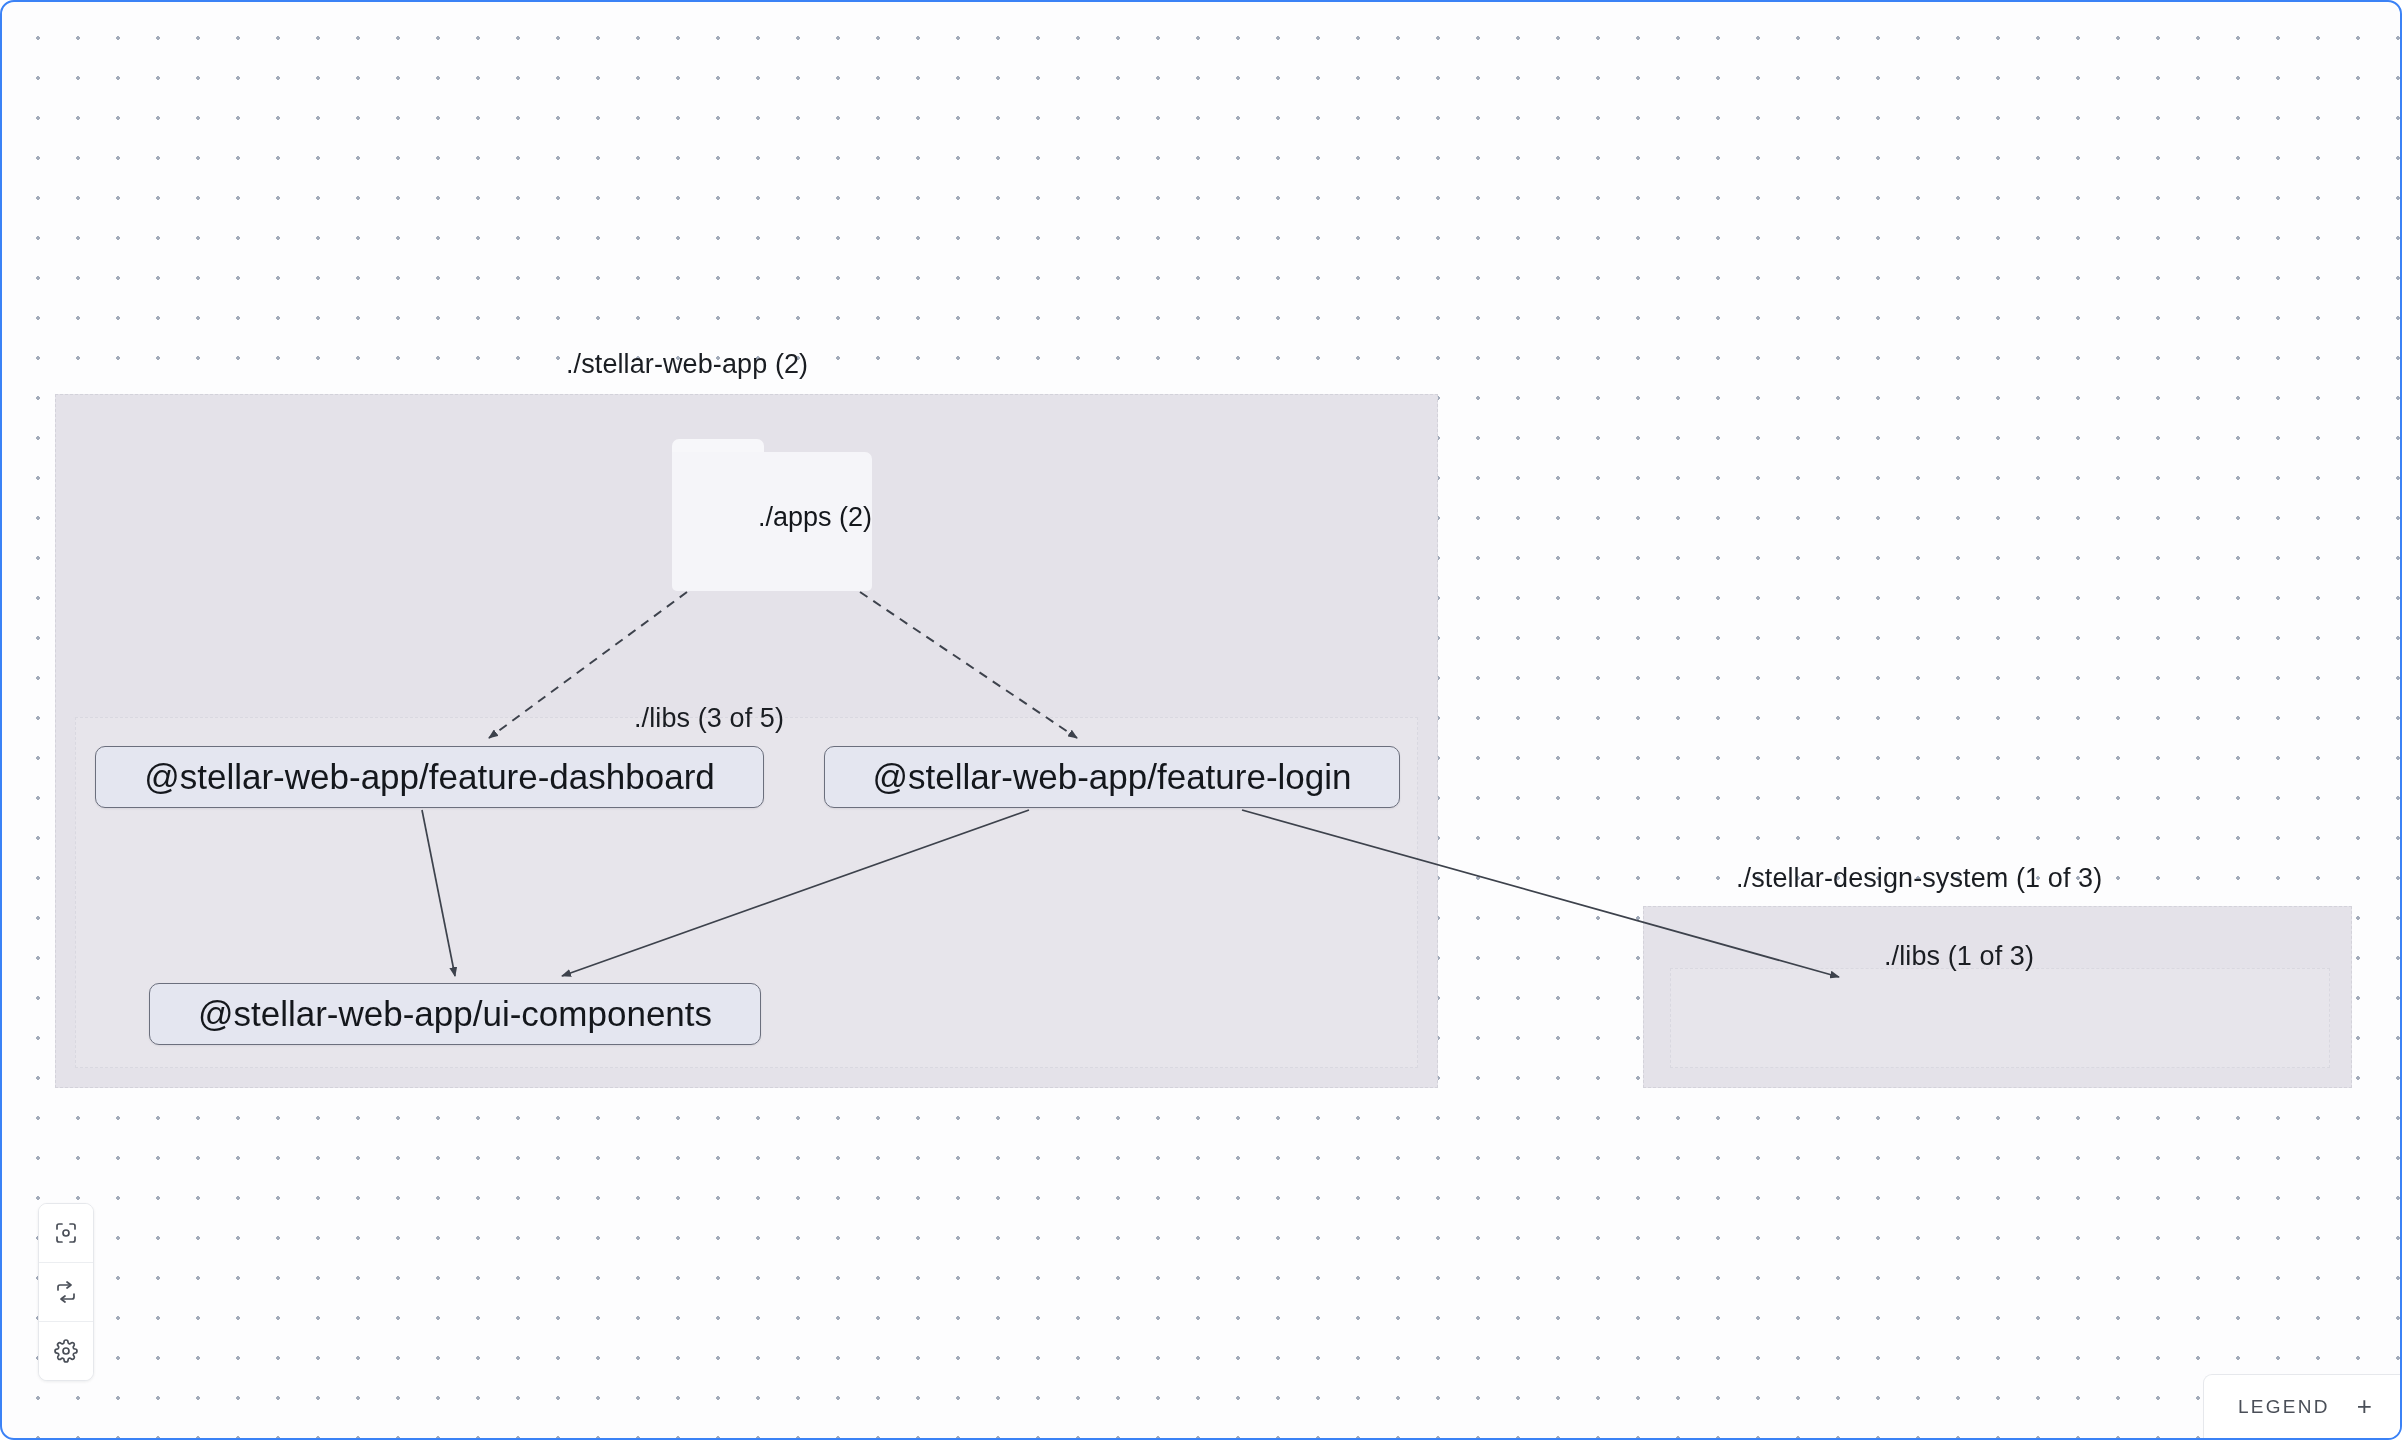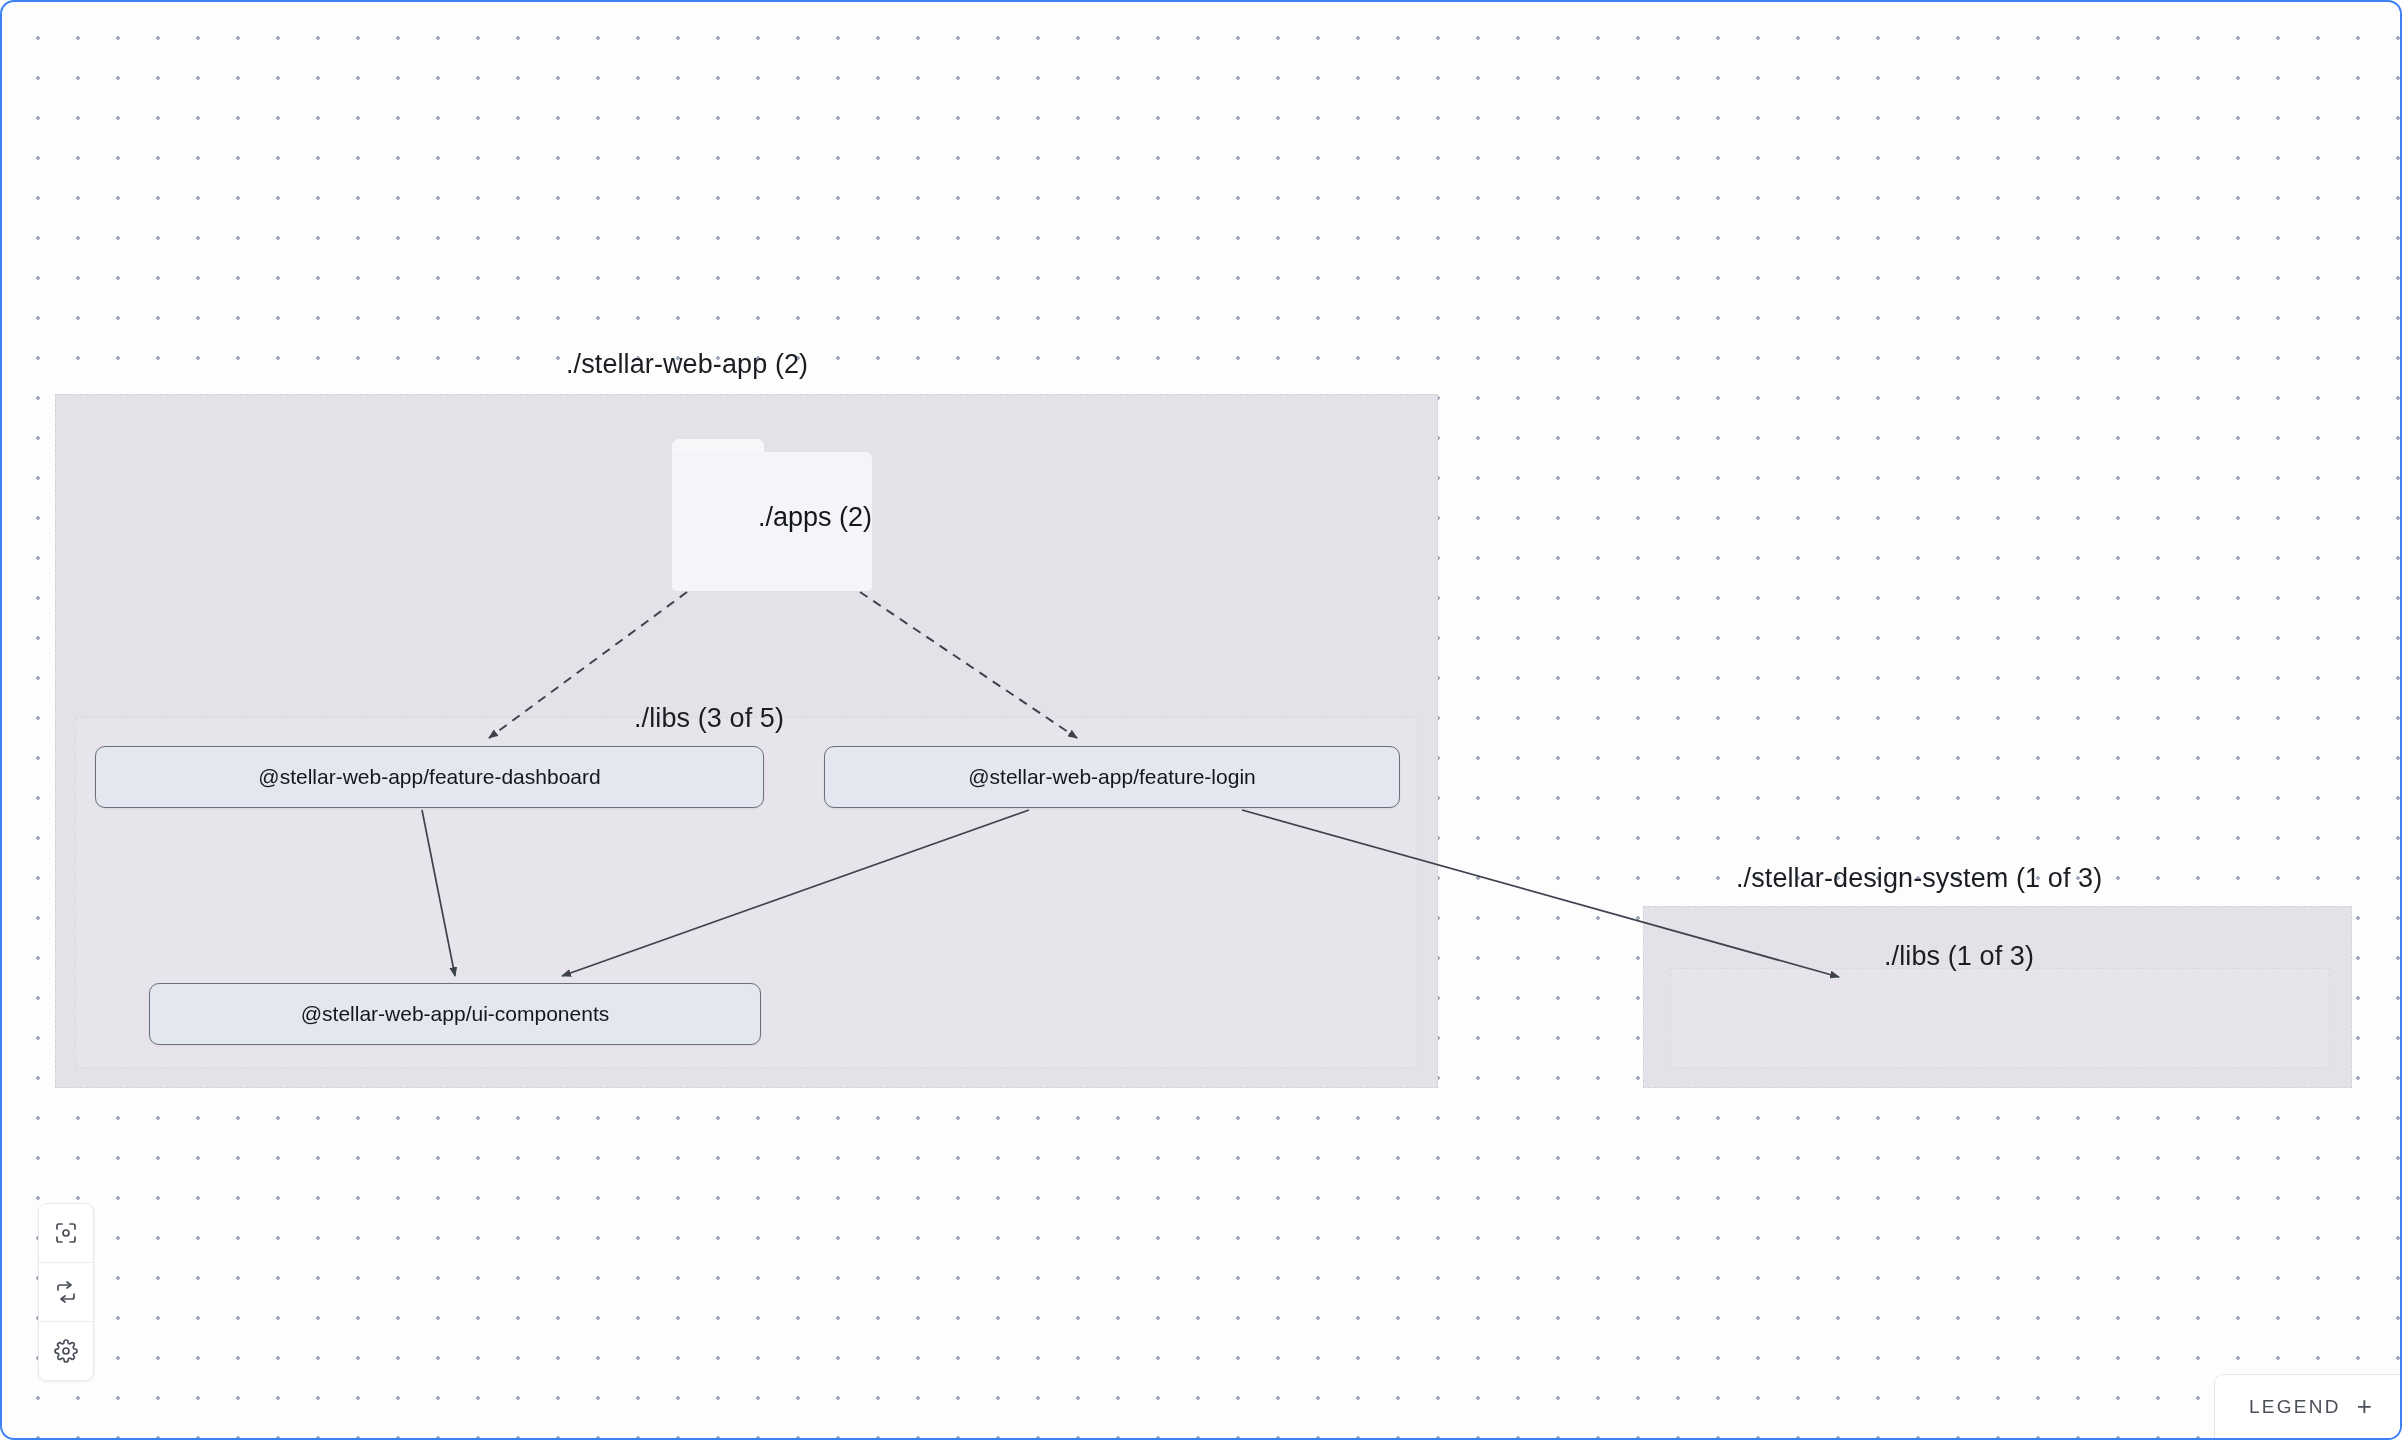--- a/index.html
+++ b/index.html
@@ -73,21 +73,21 @@
   
   .project-node {
     position: absolute;
     display: flex;
     align-items: center;
     justify-content: center;
     background: #e4e6f0;
     border: 1.6px solid #6b6f7d;
     border-radius: 10px;
     box-sizing: border-box;
-    font-size: 21px;
+    font-size: 35px;
     color: #14171c;
     white-space: nowrap;
     z-index: 8;
     box-shadow: 0 1px 2px rgba(20,24,35,0.08);
     cursor: pointer;
   }
 
   
   .folder-node {
     position: absolute;
@@ -151,21 +151,21 @@
 
   
   #legend-button {
     position: absolute;
     right: 0px;
     bottom: 0px;
     height: 63px;
     padding: 0 28px 0 34px;
     display: flex;
     align-items: center;
-    gap: 16px;
+    gap: 27px;
     background: #ffffff;
     border-top: 1px solid #e6e8ec;
     border-left: 1px solid #e6e8ec;
     border-radius: 9px 0 0 0;
     z-index: 40;
     cursor: pointer;
   }
   #legend-button .legend-text {
     font-size: 19px;
     letter-spacing: 2.3px;

